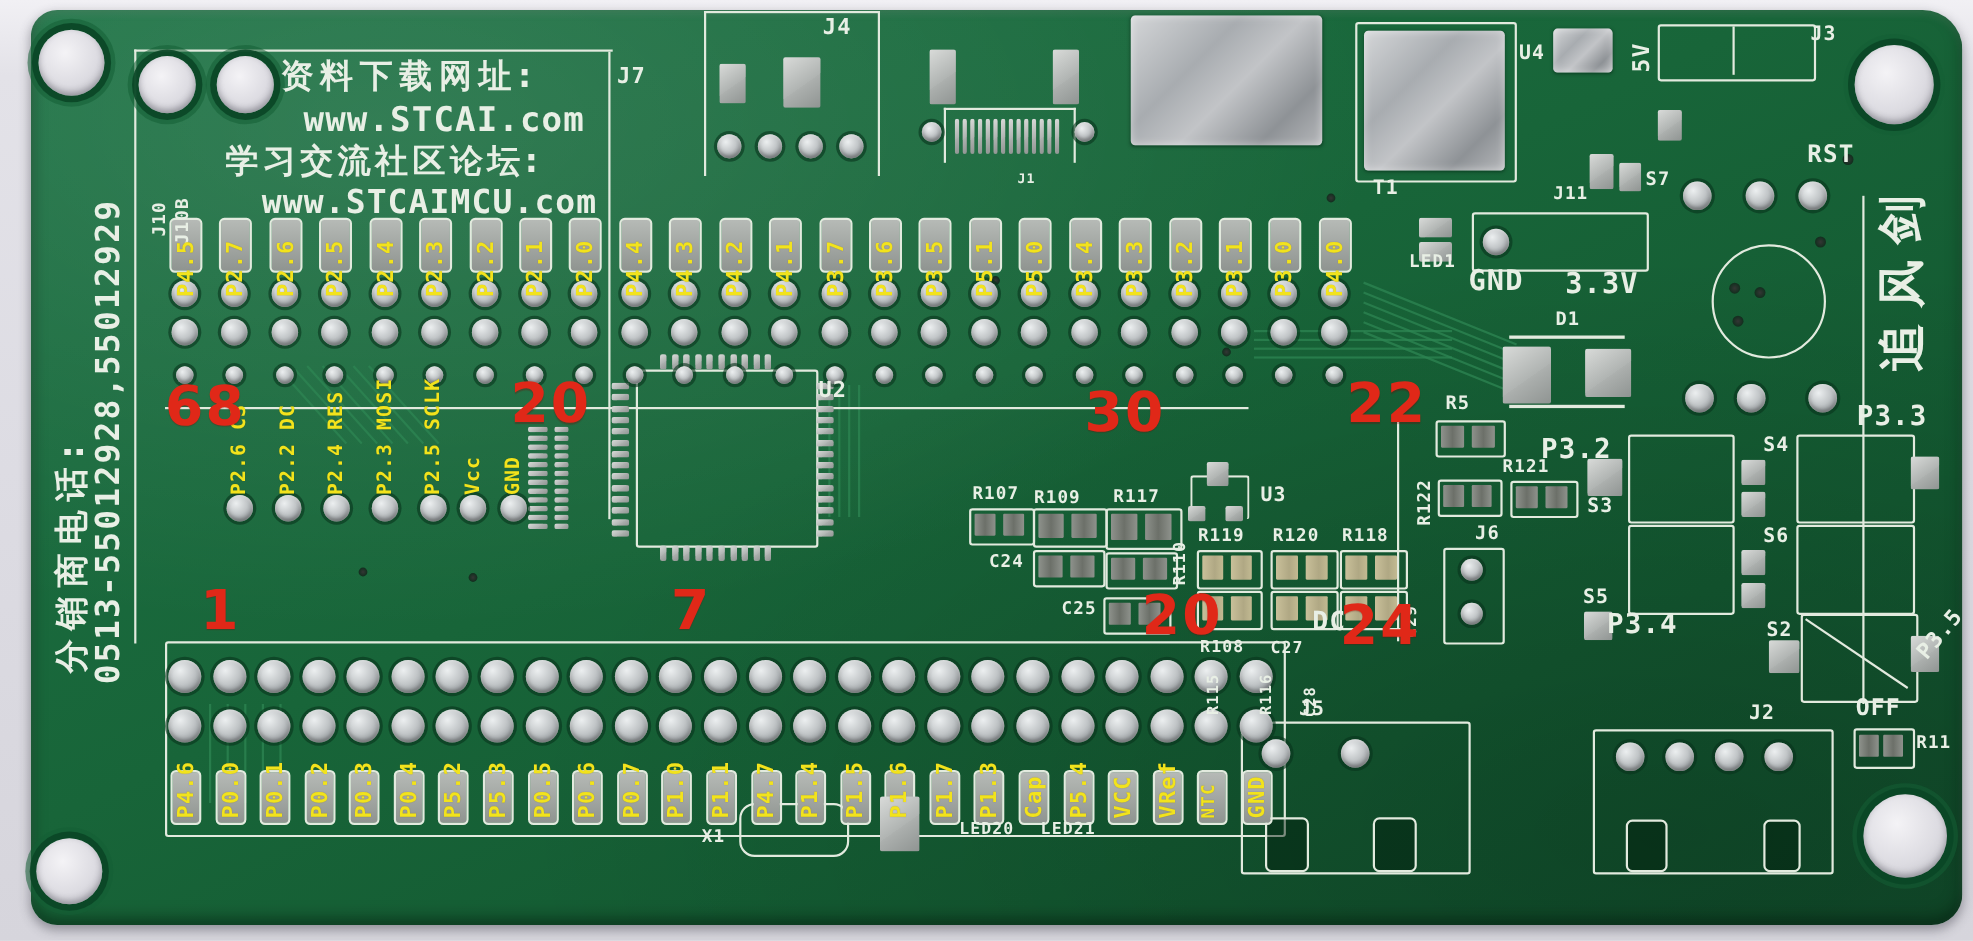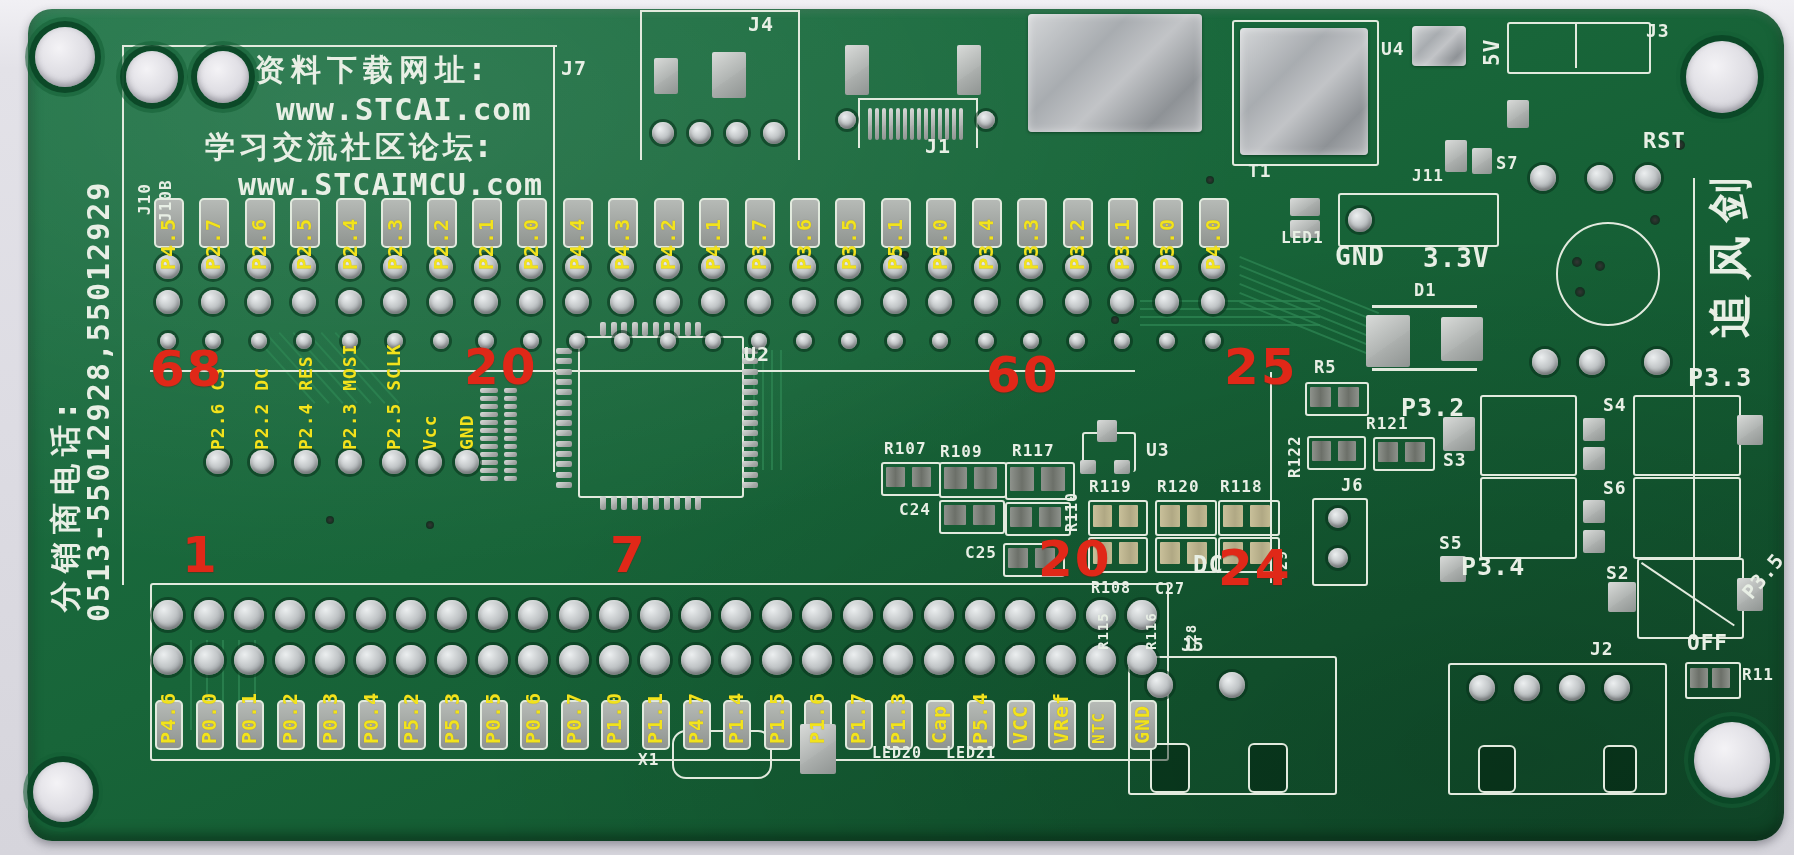--- a/index.html
+++ b/index.html
@@ -491,21 +491,21 @@
     <div class="via" style="left: 901px; top: 251px; width: 8px; height: 8px;"></div>
     <div class="via" style="left: 1111px; top: 316px; width: 8px; height: 8px;"></div>
     <div class="chole" style="left: 35px; top: 27px; width: 60px; height: 60px;"></div>
     <div class="chole" style="left: 126px; top: 51px; width: 52px; height: 52px;"></div>
     <div class="chole" style="left: 197px; top: 51px; width: 52px; height: 52px;"></div>
     <div class="chole" style="left: 33px; top: 762px; width: 60px; height: 60px;"></div>
     <div class="chole" style="left: 1686px; top: 41px; width: 72px; height: 72px;"></div>
     <div class="chole" style="left: 1694px; top: 722px; width: 76px; height: 76px;"></div>
     <div class="lbl" style="left: 561px; top: 58px; font-size: 20px;">J7</div>
     <div class="lbl" style="left: 748px; top: 14px; font-size: 20px;">J4</div>
-    <div class="lbl" style="left: 925px; top: 136px; font-size: 20px;">J1</div>
+    <div class="lbl" style="left: 925px; top: 156px; font-size: 12px;">J1</div>
     <div class="lbl" style="left: 1248px; top: 162px; font-size: 18px;">T1</div>
     <div class="lbl" style="left: 1381px; top: 40px; font-size: 18px;">U4</div>
     <div class="lbl v" style="left: 1482px; top: 66px; font-size: 21px;">5V</div>
     <div class="lbl" style="left: 1646px; top: 22px; font-size: 18px;">J3</div>
     <div class="lbl" style="left: 1496px; top: 155px; font-size: 17px;">S7</div>
     <div class="lbl" style="left: 1412px; top: 168px; font-size: 16px;">J11</div>
     <div class="lbl" style="left: 1643px; top: 130px; font-size: 22px;">RST</div>
     <div class="lbl" style="left: 1281px; top: 230px; font-size: 16px;">LED1</div>
     <div class="lbl" style="left: 1335px; top: 243px; font-size: 26px;">GND</div>
     <div class="lbl" style="left: 1423px; top: 245px; font-size: 26px;">3.3V</div>
@@ -599,19 +599,19 @@
     <div class="lbl v yellow" style="left: 1131.92px; top: 744px; font-size: 20px;">GND</div>
     <div class="lbl v yellow" style="left: 209px; top: 450px; font-size: 18px;">P2.6 CS</div>
     <div class="lbl v yellow" style="left: 253px; top: 450px; font-size: 18px;">P2.2 DC</div>
     <div class="lbl v yellow" style="left: 297px; top: 450px; font-size: 18px;">P2.4 RES</div>
     <div class="lbl v yellow" style="left: 341px; top: 450px; font-size: 18px;">P2.3 MOSI</div>
     <div class="lbl v yellow" style="left: 385px; top: 450px; font-size: 18px;">P2.5 SCLK</div>
     <div class="lbl v yellow" style="left: 421px; top: 450px; font-size: 18px;">Vcc</div>
     <div class="lbl v yellow" style="left: 458px; top: 450px; font-size: 18px;">GND</div>
     <div class="lbl red" style="left: 150px; top: 344px; font-size: 50px; letter-spacing: 2px;">68</div>
     <div class="lbl red" style="left: 464px; top: 342px; font-size: 50px; letter-spacing: 2px;">20</div>
-    <div class="lbl red" style="left: 986px; top: 350px; font-size: 50px; letter-spacing: 2px;">60</div>
-    <div class="lbl red" style="left: 1224px; top: 342px; font-size: 50px; letter-spacing: 2px;">25</div>
+    <div class="lbl red" style="left: 986px; top: 350px; font-size: 50px; letter-spacing: 2px;">30</div>
+    <div class="lbl red" style="left: 1224px; top: 342px; font-size: 50px; letter-spacing: 2px;">22</div>
     <div class="lbl red" style="left: 182px; top: 530px; font-size: 50px; letter-spacing: 2px;">1</div>
     <div class="lbl red" style="left: 610px; top: 530px; font-size: 50px; letter-spacing: 2px;">7</div>
     <div class="lbl red" style="left: 1038px; top: 534px; font-size: 50px; letter-spacing: 2px;">20</div>
     <div class="lbl red" style="left: 1218px; top: 543px; font-size: 50px; letter-spacing: 2px;">24</div>
   </div>
 
 </body></html>

